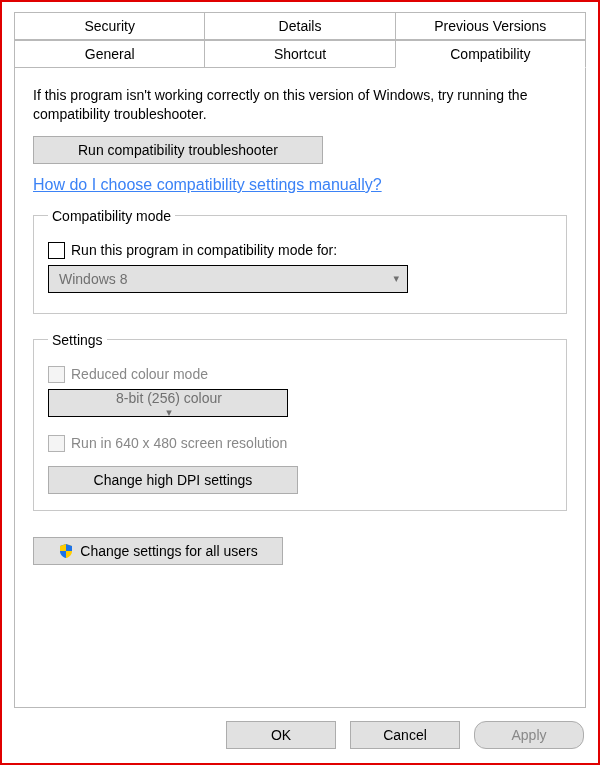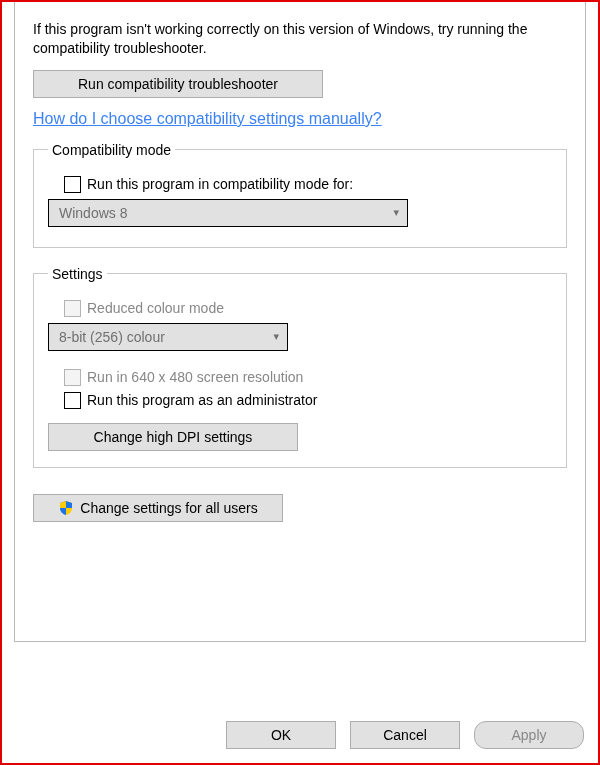--- a/index.html
+++ b/index.html
@@ -88,21 +88,21 @@
   }
   fieldset.group legend {
     font-size: 14px;
     padding: 0 4px;
     color: #000;
   }
   .checkbox-row {
     display: flex;
     align-items: center;
     gap: 6px;
-    margin: 6px 16px;
+    margin: 6px 0;
     font-size: 14px;
   }
   .checkbox-row.disabled { color: #888; }
   .checkbox {
     width: 17px;
     height: 17px;
     border: 1.5px solid #000;
     background: #fff;
     flex-shrink: 0;
   }
@@ -116,21 +116,21 @@
     border: 1px solid #000000;
     background: #e1e1e1;
     display: flex;
     align-items: center;
     justify-content: space-between;
     padding: 0 8px 0 10px;
     color: #707070;
     font-size: 14px;
     margin: 6px 0 4px 0;
   }
-  .combo.small { width: 240px; }
+  .combo.small { width: 240px; flex-direction: column; }
   .combo .chev {
     font-size: 11px;
     color: #707070;
   }
   .shield-icon {
     width: 16px; height: 16px;
     display: inline-block;
   }
   .footer {
     position: absolute;
@@ -139,20 +139,32 @@
     display: flex;
     gap: 14px;
   }
   .spacer8 { height: 8px; }
 </style>
 </head>
 <body>
 
 <div class="window">
 
+  <div class="tabs-area">
+    <div class="tabs-row">
+      <div class="tab">Security</div>
+      <div class="tab">Details</div>
+      <div class="tab">Previous Versions</div>
+    </div>
+    <div class="tabs-row">
+      <div class="tab">General</div>
+      <div class="tab">Shortcut</div>
+      <div class="tab active">Compatibility</div>
+    </div>
+  </div>
 
   <div class="tab-content">
     <div class="intro">If this program isn't working correctly on this version of Windows, try running the compatibility troubleshooter.</div>
 
     <button class="btn wide">Run compatibility troubleshooter</button>
 
     <div><a class="link">How do I choose compatibility settings manually?</a></div>
 
     <fieldset class="group">
       <legend>Compatibility mode</legend>
@@ -179,24 +191,20 @@
       </div>
 
       <div class="spacer8"></div>
 
       <div class="checkbox-row disabled">
         <span class="checkbox disabled"></span>
         <span>Run in 640 x 480 screen resolution</span>
       </div>
 
 
-      <div class="checkbox-row">
-        <span class="checkbox"></span>
-        <span>Run this program as an administrator</span>
-      </div>
 
       <div class="spacer8"></div>
 
       <button class="btn medium">Change high DPI settings</button>
     </fieldset>
 
     <div class="spacer8"></div>
 
     <button class="btn medium">
       <span class="shield-icon">

